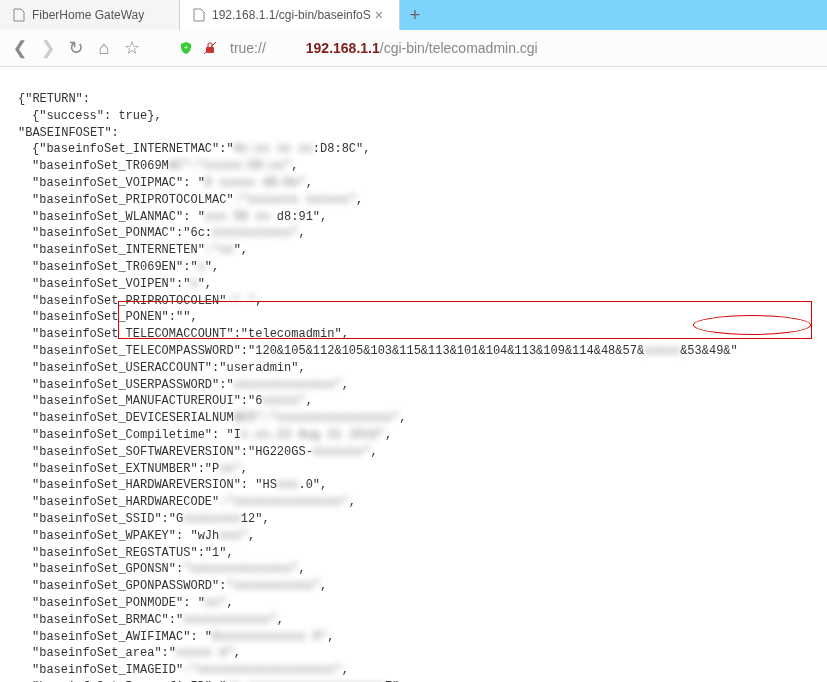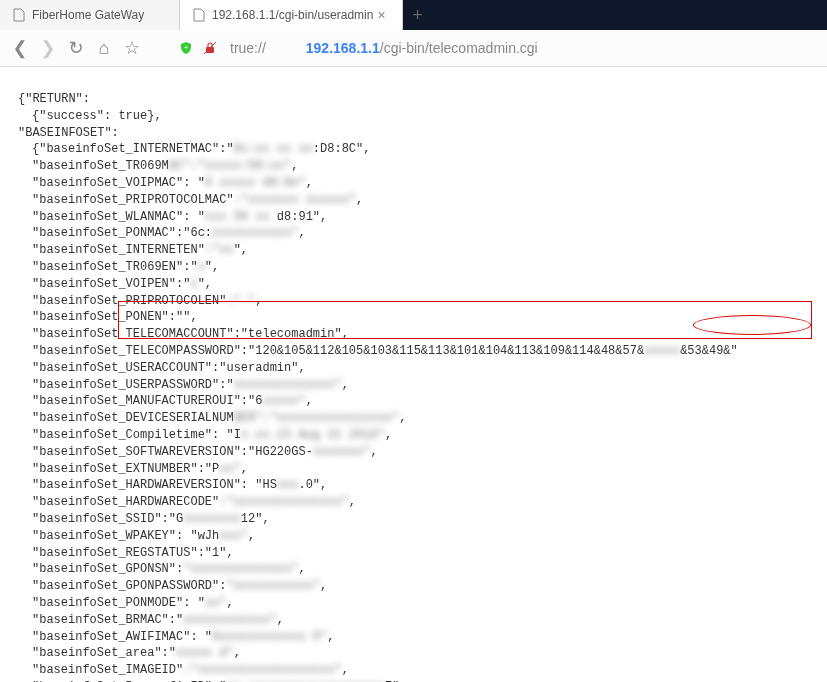--- a/index.html
+++ b/index.html
@@ -11,21 +11,21 @@
       overflow: hidden;
     }
     .browser-chrome {
       background: #f5f5f5;
       border-bottom: 1px solid #e0e0e0;
     }
     .tab-bar {
       display: flex;
       align-items: center;
       height: 30px;
-      background: #0f172a;
+      background: #7dd3fc;
     }
     .tab {
       display: flex;
       align-items: center;
       height: 30px;
       padding: 0 12px;
       background: #f5f5f5;
       border-right: 1px solid #d0d0d0;
       font-size: 12px;
       color: #555;
@@ -89,21 +89,21 @@
       display: inline-flex;
       align-items: center;
       justify-content: center;
     }
     .url-display {
       font-size: 14px;
       color: #888;
       margin-left: 4px;
     }
     .url-bold {
-      color: #3b82f6;
+      color: #7f1d1d;
       font-weight: bold;
       padding-left: 40px;
     }
     .content {
       padding: 24px 18px;
       font-family: "Courier New", monospace;
       font-size: 12px;
       line-height: 1.4;
       color: #333;
       background: #fff;
@@ -149,21 +149,21 @@
           </svg>
       </span>
       <span>FiberHome GateWay</span>
     </div>
     <div class="tab active">
       <span class="tab-icon">
         <svg width="12" height="14" viewBox="0 0 12 14">
             <path d="M1 1h7l3 3v9H1z" fill="none" stroke="#888" stroke-width="1"></path>
           </svg>
       </span>
-      <span>192.168.1.1/cgi-bin/useradmin</span>
+      <span>192.168.1.1/cgi-bin/baseinfoS</span>
       <span class="tab-close">×</span>
     </div>
     <div class="new-tab">
       <span>+</span>
     </div>
   </div>
   <div class="toolbar">
     <span class="nav-btn">❮</span>
     <span class="nav-btn disabled">❯</span>
     <span class="nav-btn">↻</span>

